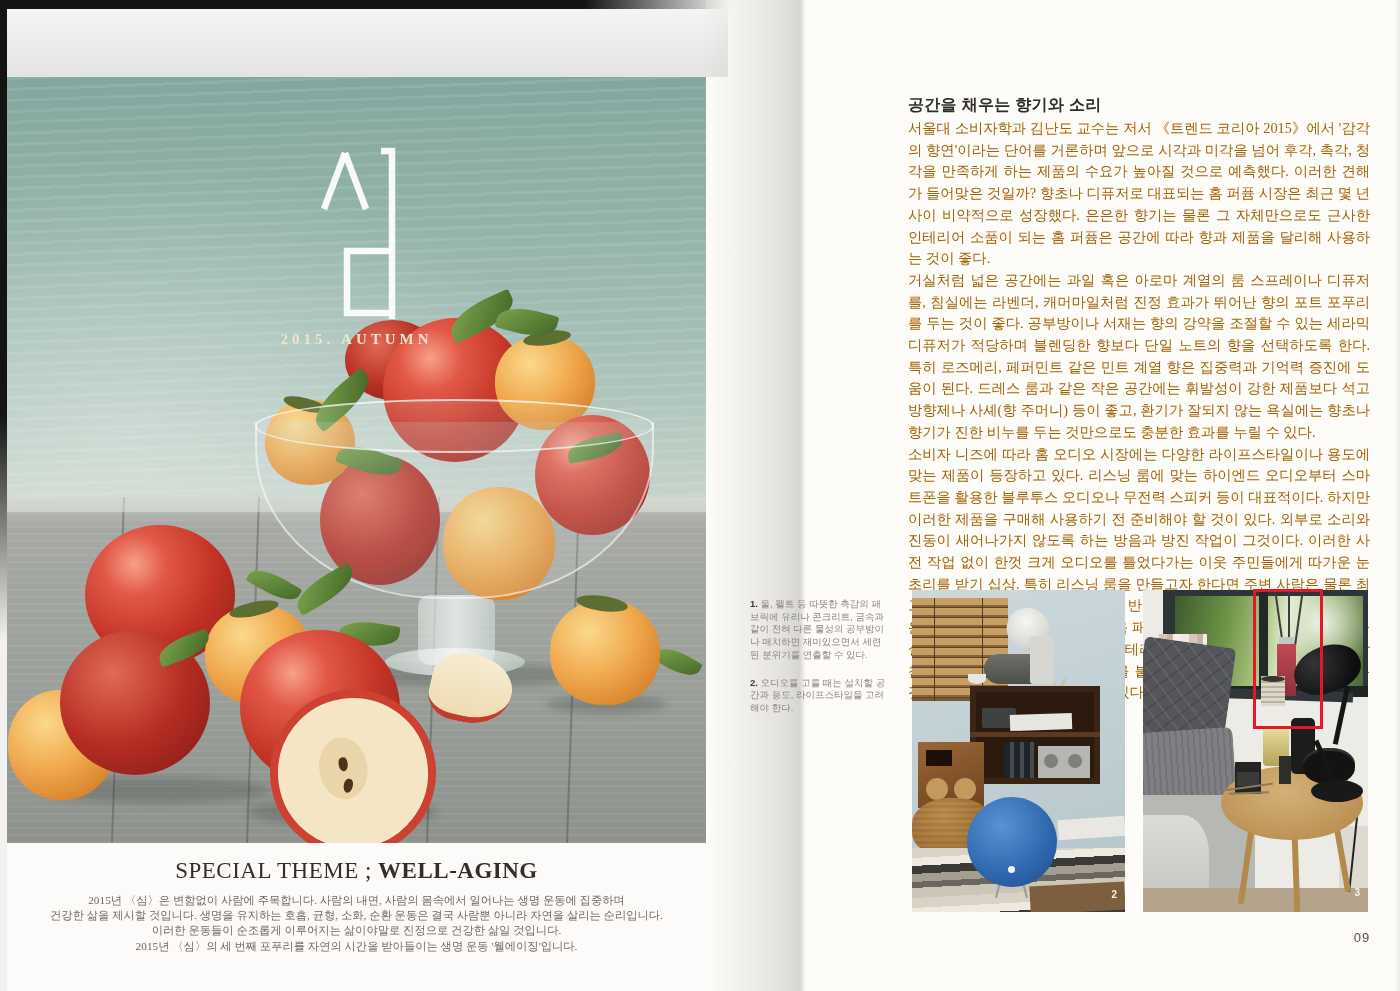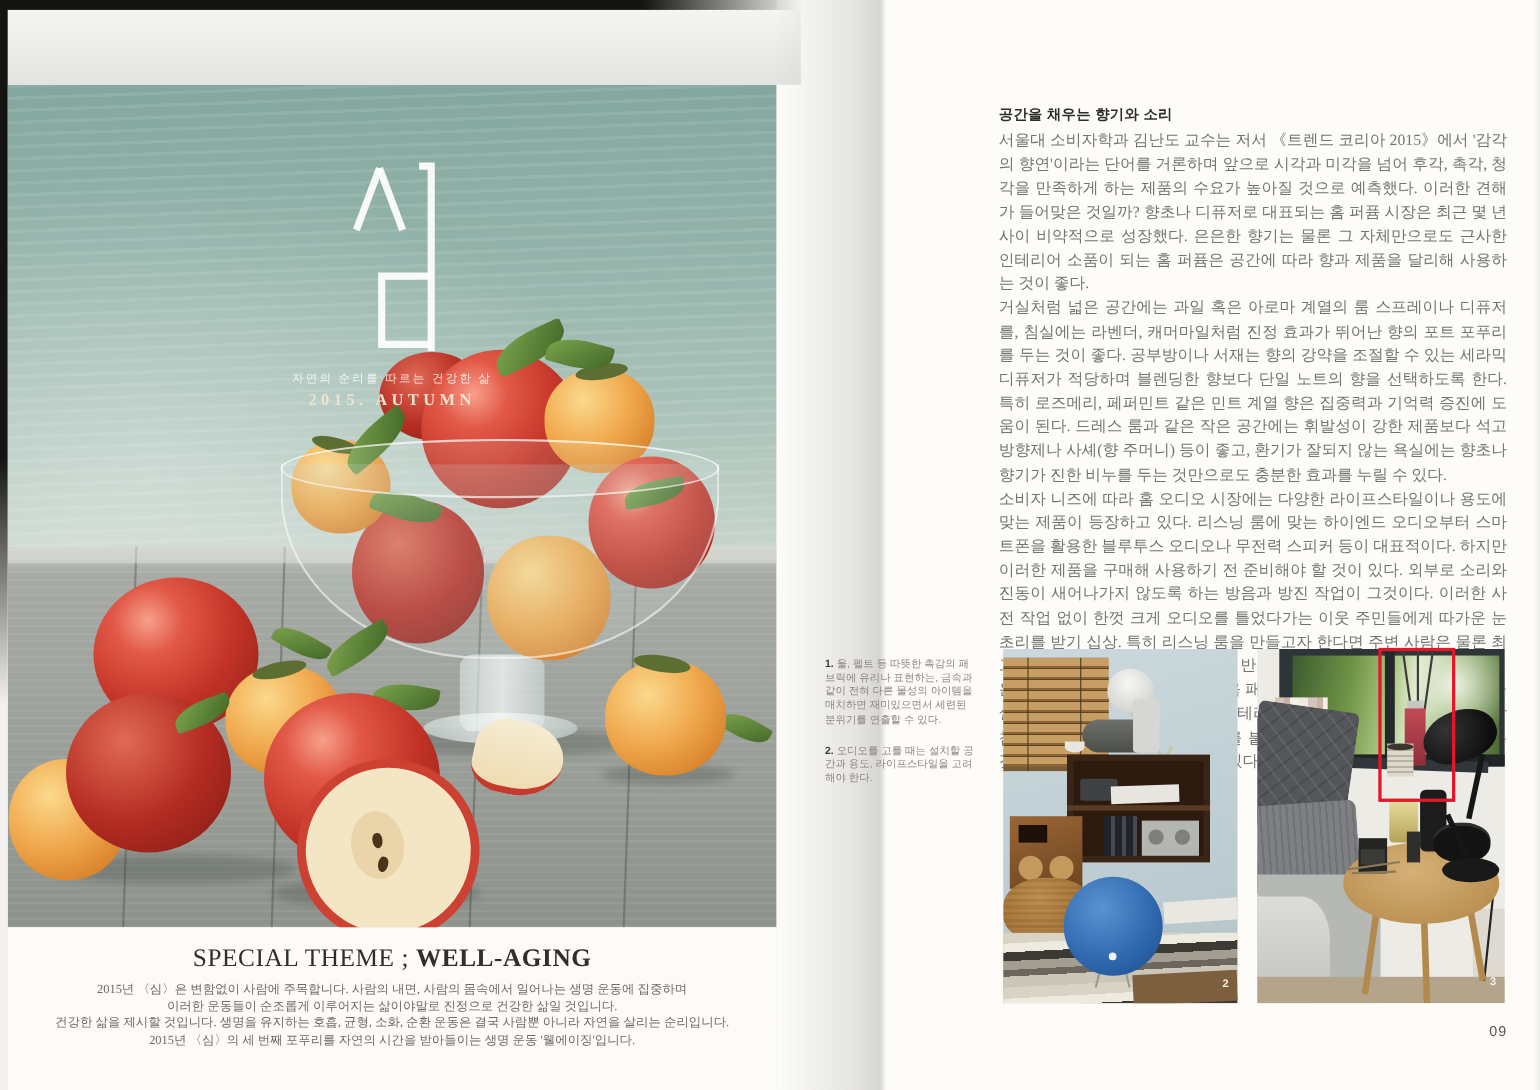--- a/index.html
+++ b/index.html
@@ -55,23 +55,23 @@
   .vh{position:absolute;width:1px;height:1px;overflow:hidden;clip:rect(0 0 0 0);}
 
   
   #theme-line{left:7px;top:858px;width:699px;text-align:center;font-family:"Liberation Serif",serif;
               font-size:23px;color:#322e29;letter-spacing:.5px;}
   #theme-line .t2{font-weight:700;}
   #intro{left:7px;top:893px;width:699px;text-align:center;font-family:"Liberation Serif",serif;
          font-size:11.3px;line-height:15.2px;color:#6e6862;}
 
   
-  #art-heading{left:908px;top:95px;width:462px;font-size:13px;font-weight:700;color:#2e2c28;letter-spacing:.3px;}
+  #art-heading{left:908px;top:95px;width:462px;font-size:16px;font-weight:700;color:#2e2c28;letter-spacing:.3px;}
   #art-body{left:908px;top:118px;width:462px;font-family:"Liberation Serif",serif;
-            font-size:14.3px;line-height:21.7px;color:#737373;text-align:justify;}
+            font-size:14.3px;line-height:21.7px;color:#a16207;text-align:justify;}
   #art-body p{margin:0;}
 
   #captions{left:750px;top:598px;width:140px;font-size:9.5px;line-height:12.7px;color:#8b8680;}
   .cap{margin-bottom:15px;}
   .cap .num{font-weight:700;color:#3e3b36;}
 
   #pagenum{left:1340px;top:930px;width:44px;text-align:center;font-size:13px;letter-spacing:1px;color:#56524c;}
 
   
   #photo2{left:912px;top:590px;width:213px;height:322px;overflow:hidden;background:linear-gradient(165deg,#cbd9dd,#bccbd0 70%,#b2c1c6);}
@@ -232,47 +232,46 @@
     <div class="abs" id="cover-head">
       <span class="vh">심</span>
       <svg width="96" height="175" viewBox="0 0 96 175">
         <g stroke="rgba(255,255,255,.93)" stroke-width="6.5" fill="none">
           <path d="M36 6 L15 62"></path>
           <path d="M36 6 L57 62"></path>
           <path d="M72 4 H83 V172"></path>
           <path d="M83 104 H38 V166 H83"></path>
         </g>
       </svg>
-      <div id="cover-tagline">자연의 순리를 따르는 건강한 삶</div>
       <div id="cover-issue">2015. AUTUMN</div>
     </div>
   </div>
 
   <div class="abs" id="theme-line">
     <span class="t1">SPECIAL THEME ;</span>
     <span class="t2">WELL-AGING</span>
   </div>
   <div class="abs" id="intro">
     <div>2015년 〈심〉은 변함없이 사람에 주목합니다. 사람의 내면, 사람의 몸속에서 일어나는 생명 운동에 집중하며</div>
+    <div>건강한 삶을 제시할 것입니다. 생명을 유지하는 호흡, 균형, 소화, 순환 운동은 결국 사람뿐 아니라 자연을 살리는 순리입니다.</div>
     <div>이러한 운동들이 순조롭게 이루어지는 삶이야말로 진정으로 건강한 삶일 것입니다.</div>
-    <div>건강한 삶을 제시할 것입니다. 생명을 유지하는 호흡, 균형, 소화, 순환 운동은 결국 사람뿐 아니라 자연을 살리는 순리입니다.</div>
     <div>2015년 〈심〉의 세 번째 포푸리를 자연의 시간을 받아들이는 생명 운동 '웰에이징'입니다.</div>
   </div>
 
   <div class="abs" id="art-heading">공간을 채우는 향기와 소리</div>
   <div class="abs" id="art-body">
     <p>서울대 소비자학과 김난도 교수는 저서 《트렌드 코리아 2015》에서 '감각의 향연'이라는 단어를 거론하며 앞으로 시각과 미각을 넘어 후각, 촉각, 청각을 만족하게 하는 제품의 수요가 높아질 것으로 예측했다. 이러한 견해가 들어맞은 것일까? 향초나 디퓨저로 대표되는 홈 퍼퓸 시장은 최근 몇 년 사이 비약적으로 성장했다. 은은한 향기는 물론 그 자체만으로도 근사한 인테리어 소품이 되는 홈 퍼퓸은 공간에 따라 향과 제품을 달리해 사용하는 것이 좋다.</p>
     <p>거실처럼 넓은 공간에는 과일 혹은 아로마 계열의 룸 스프레이나 디퓨저를, 침실에는 라벤더, 캐머마일처럼 진정 효과가 뛰어난 향의 포트 포푸리를 두는 것이 좋다. 공부방이나 서재는 향의 강약을 조절할 수 있는 세라믹 디퓨저가 적당하며 블렌딩한 향보다 단일 노트의 향을 선택하도록 한다. 특히 로즈메리, 페퍼민트 같은 민트 계열 향은 집중력과 기억력 증진에 도움이 된다. 드레스 룸과 같은 작은 공간에는 휘발성이 강한 제품보다 석고 방향제나 사셰(향 주머니) 등이 좋고, 환기가 잘되지 않는 욕실에는 향초나 향기가 진한 비누를 두는 것만으로도 충분한 효과를 누릴 수 있다.</p>
     <p>소비자 니즈에 따라 홈 오디오 시장에는 다양한 라이프스타일이나 용도에 맞는 제품이 등장하고 있다. 리스닝 룸에 맞는 하이엔드 오디오부터 스마트폰을 활용한 블루투스 오디오나 무전력 스피커 등이 대표적이다. 하지만 이러한 제품을 구매해 사용하기 전 준비해야 할 것이 있다. 외부로 소리와 진동이 새어나가지 않도록 하는 방음과 방진 작업이 그것이다. 이러한 사전 작업 없이 한껏 크게 오디오를 틀었다가는 이웃 주민들에게 따가운 눈초리를 받기 십상. 특히 리스닝 룸을 만들고자 한다면 주변 사람은 물론 최고의 사운드를 즐기기 위해서라도 반드시 체크해야 한다. 방음·방진 작업은 바닥과 천장에 방진 패드와 차음 패드를 깔고 삼중창, 전용 방음문 등을 설치하는 것이 정석이나 이러한 인테리어 공사가 불가능하다면 스피커 받침으로 쓰는 대리석에 고무 패드를 붙이고 방음 커튼과 카펫을 사용하는 것만으로 어느 정도 효과를 볼 수 있다.</p>
   </div>
 
   <div class="abs" id="captions">
     <div class="cap">
       <span class="num">1.</span>
-      <span>울, 펠트 등 따뜻한 촉감의 패브릭에 유리나 표현하는, 금속과 같이 전혀 다른 물성의 아이템을 매치하면 재미있으면서 세련된 분위기를 연출할 수 있다.</span>
+      <span>울, 펠트 등 따뜻한 촉감의 패브릭에 유리나 콘크리트, 금속과 같이 전혀 다른 물성의 공부방이나 매치하면 재미있으면서 세련된 분위기를 연출할 수 있다.</span>
     </div>
     <div class="cap" style="margin-bottom:13px">
       <span class="num">2.</span>
       <span>오디오를 고를 때는 설치할 공간과 용도, 라이프스타일을 고려해야 한다.</span>
     </div>
   </div>
 
   <div class="abs" id="photo2">
     <div class="abs" id="p2-blinds"></div>
     <div class="abs cord" style="left:22px"></div>

